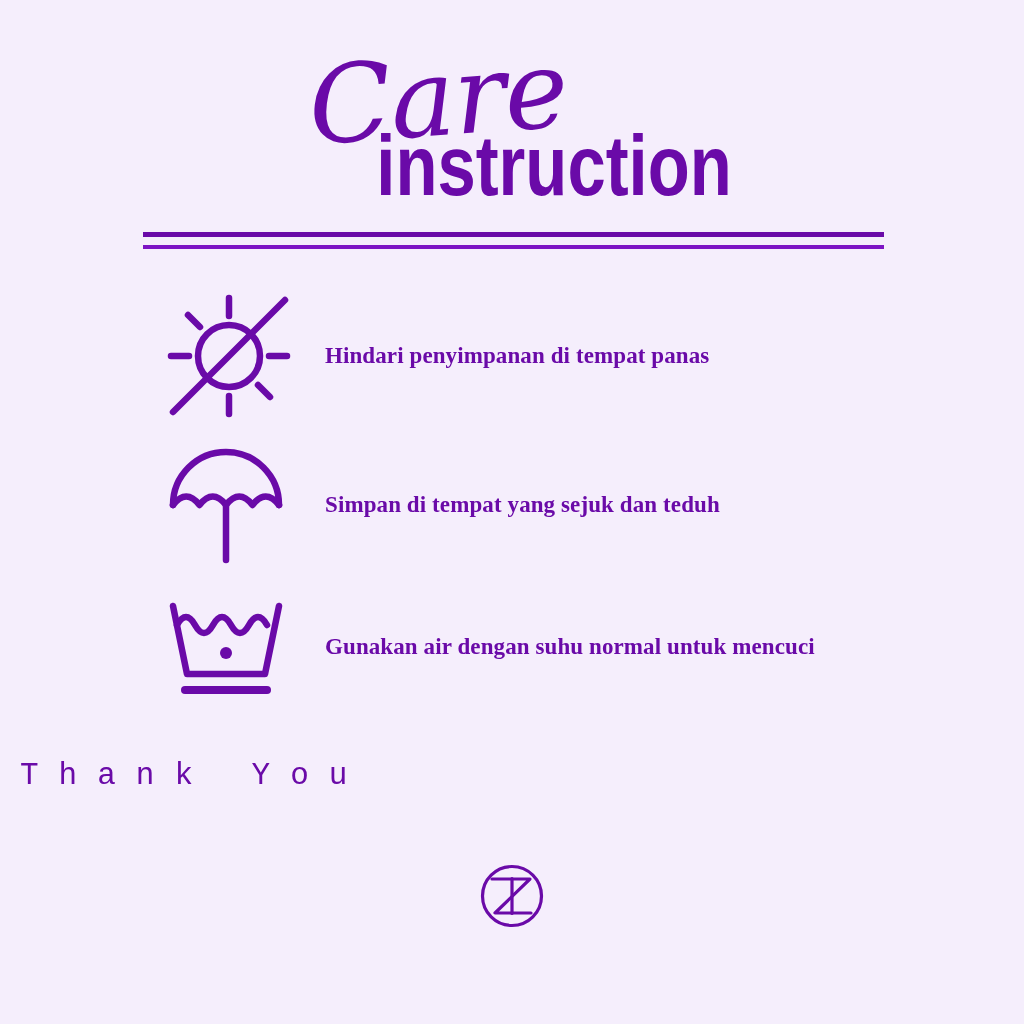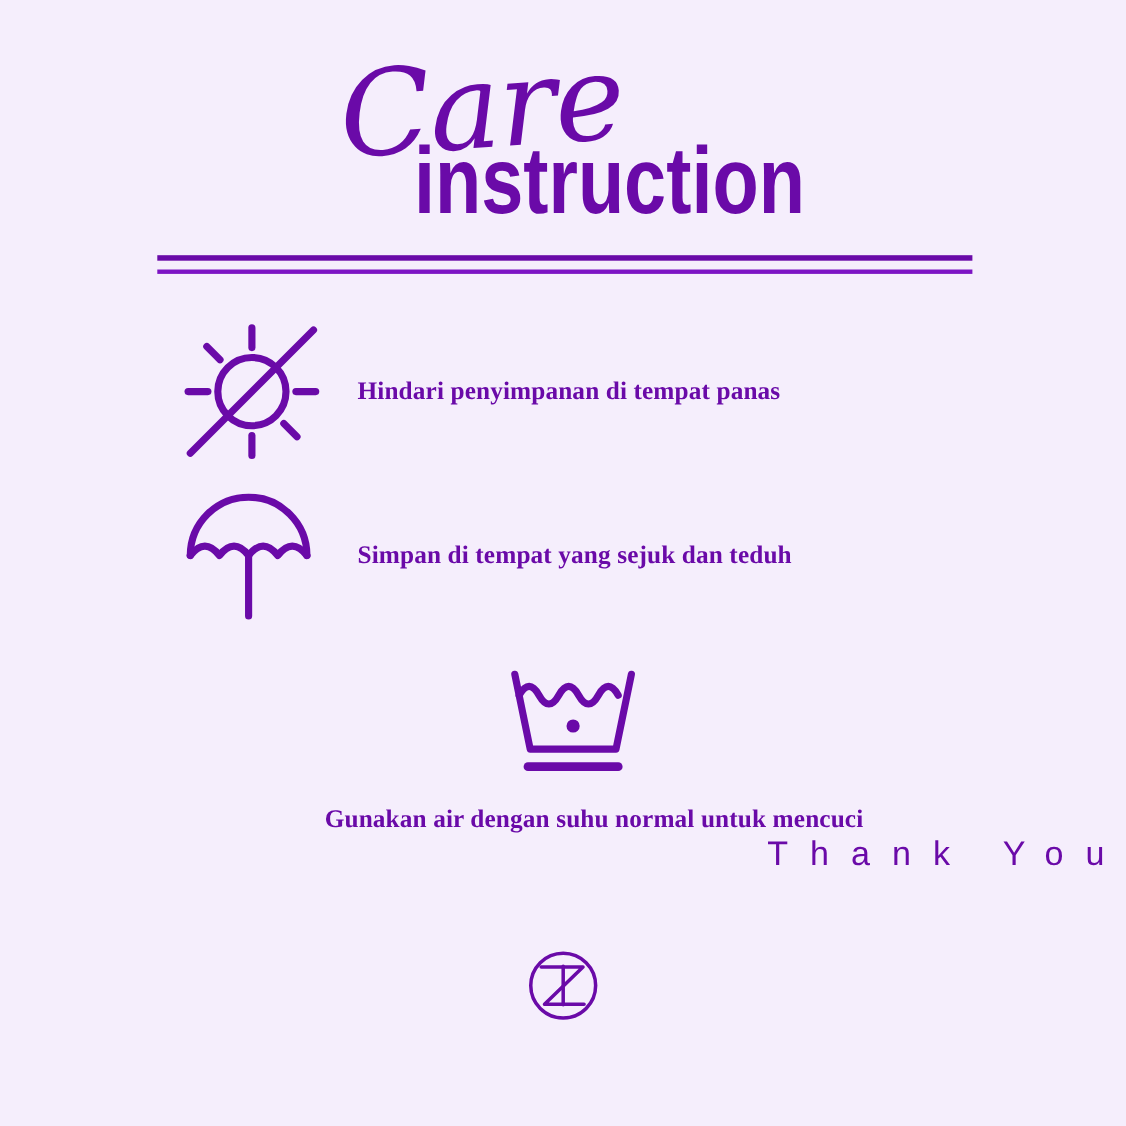--- a/index.html
+++ b/index.html
@@ -88,21 +88,21 @@
     top: 282px;
     width: 740px;
   }
   .row {
     display: flex;
     align-items: center;
     width: 100%;
   }
   .row-1 { height: 148px; }
   .row-2 { height: 150px; }
-  .row-3 { height: 135px; flex-direction: column; }
+  .row-3 { height: 135px; }
 
   .icon-cell {
     width: 150px;
     flex: 0 0 150px;
     display: flex;
     align-items: center;
     justify-content: flex-start;
   }
   .icon-cell svg { display: block; overflow: visible; }
 
@@ -116,22 +116,22 @@
     letter-spacing: 0.1px;
     padding-left: 10px;
   }
 
   
   .thankyou {
     position: absolute;
     left: 0;
     top: 758px;
     width: 1024px;
-    text-align: right;
-    font-family: Liberation Sans, sans-serif;
+    text-align: left;
+    font-family: Liberation Mono, monospace;
     font-weight: 400;
     font-size: 31px;
     color: #6a0aa8;
     letter-spacing: 20px;
     text-indent: 20px;
   }
 
   
   .logo {
     position: absolute;

